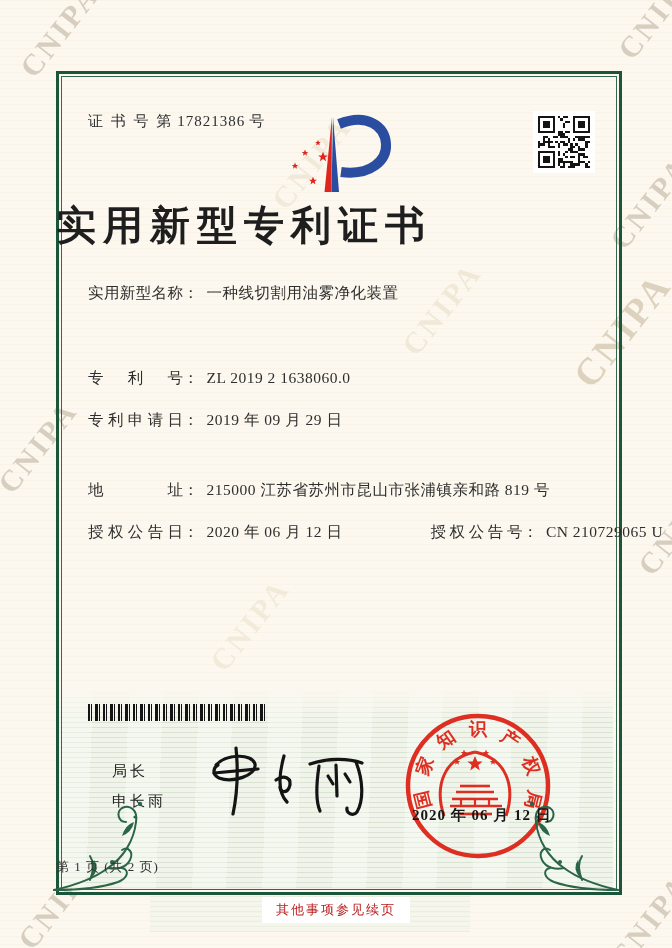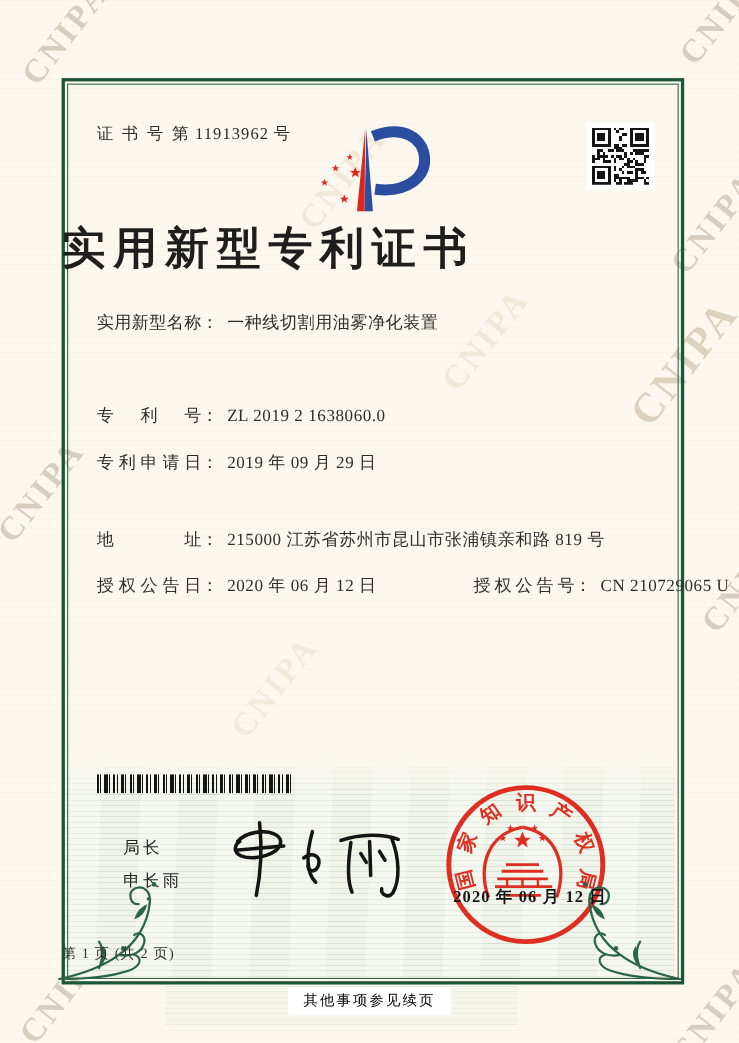--- a/index.html
+++ b/index.html
@@ -61,21 +61,21 @@
   
   .seal{position:absolute;left:398px;top:706px;opacity:.95;}
   .seal-char{font-family:"Liberation Serif",serif;font-size:18px;font-weight:bold;
              fill:#dd2517;text-anchor:middle;dominant-baseline:middle;}
   .seal-date{position:absolute;left:412px;top:806px;font-size:15px;font-weight:bold;
              color:#161616;letter-spacing:1px;white-space:nowrap;z-index:5;}
   
   .page-info{position:absolute;left:56px;top:858px;width:560px;text-align:left;
              font-size:13px;color:#333;letter-spacing:1px;z-index:2;}
   .cont-note{position:absolute;left:50%;top:897px;transform:translateX(-50%);
-             background:#fff;padding:4px 14px;font-size:13px;color:#000000;
+             background:#fff;padding:4px 14px;font-size:13px;color:#b91c1c;
              letter-spacing:2px;z-index:3;white-space:nowrap;}
   .flourish{position:absolute;z-index:2;}
   .flourish.left{left:50px;bottom:54px;}
   .flourish.right{right:50px;bottom:54px;transform:scaleX(-1);}
 </style>
 </head>
 <body>
 
 <div class="page">
 
@@ -135,21 +135,21 @@
       <path d="M42,104 q8,-10 2,-18 q-3,9 -2,18z"></path>
       <path d="M72,62 q10,-4 12,-14 q-9,3 -12,14z"></path>
       <circle cx="90" cy="30" r="2.2"></circle>
         <circle cx="85" cy="43" r="1.6"></circle>
         <circle cx="62" cy="88" r="2"></circle>
     </g>
   </svg>
 
   
   <div class="cert-no">
-    <span>证 书 号 第</span><span class="num">11913962</span><span>号</span>
+    <span>证 书 号 第</span><span class="num">17821386</span><span>号</span>
   </div>
 
   
   <div class="qr-wrap">
     <svg width="52" height="52" viewBox="0 0 21 21" shape-rendering="crispEdges">
       <g fill="#141414">
         <rect x="0" y="0" width="7" height="7"></rect>
           <rect x="14" y="0" width="7" height="7"></rect>
           <rect x="0" y="14" width="7" height="7"></rect>
       </g>

